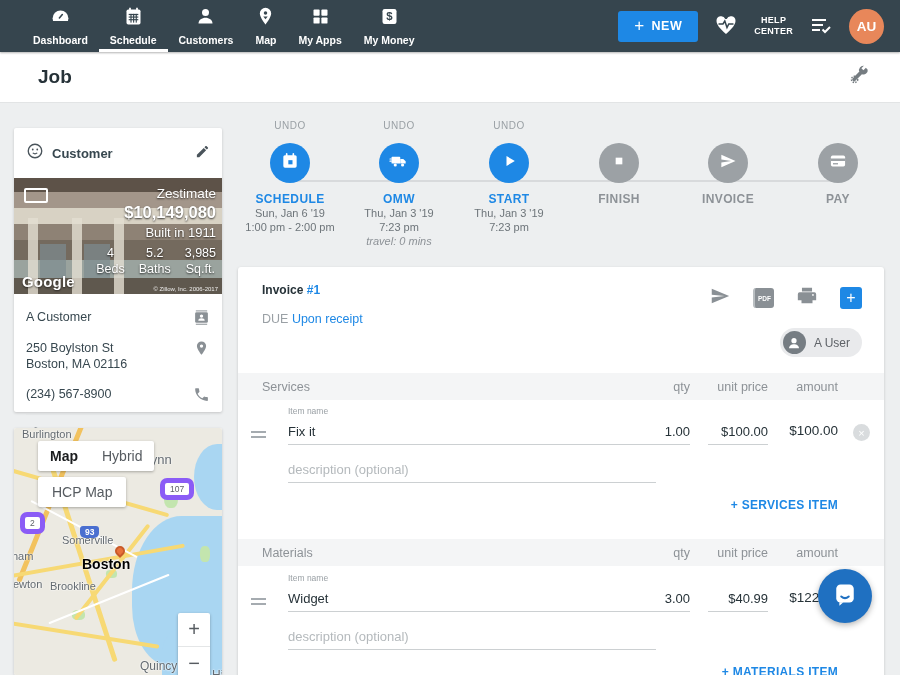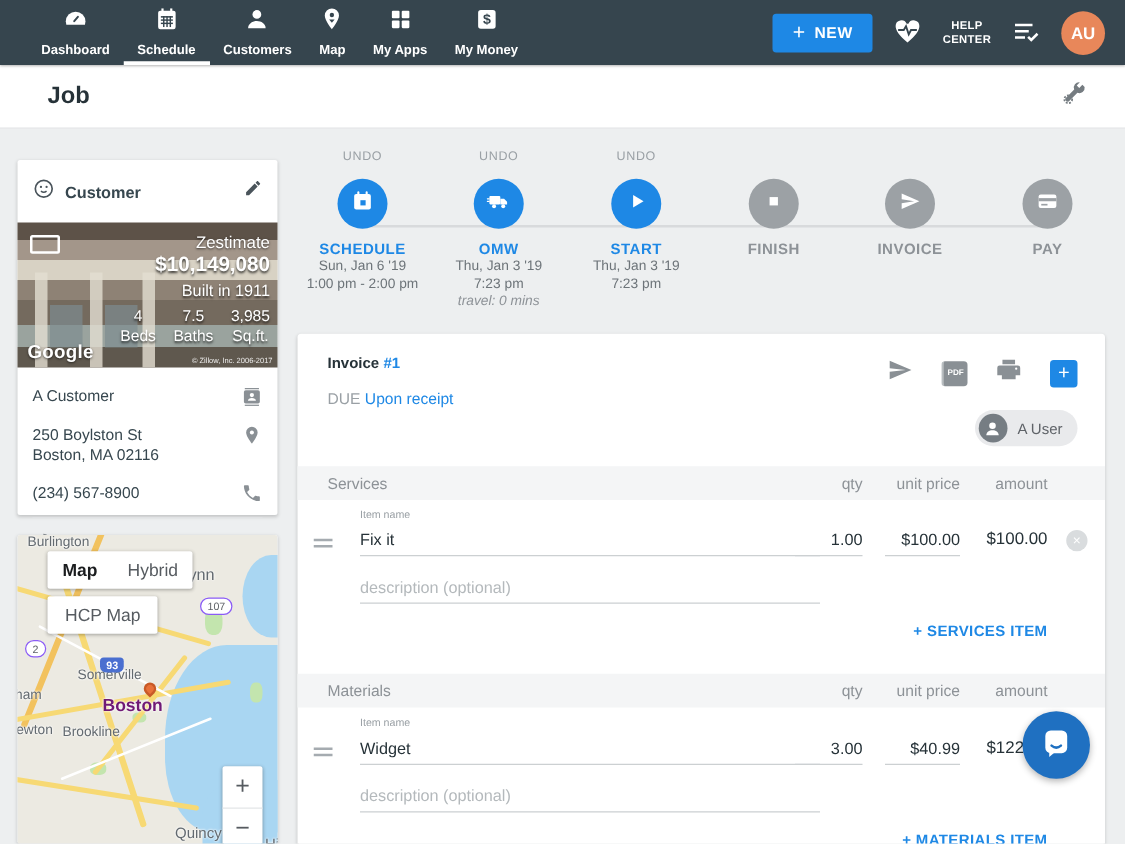--- a/index.html
+++ b/index.html
@@ -78,22 +78,22 @@
   .water { position:absolute; background:#a9d6f2; }
   .w1 { left:118px; top:88px; width:110px; height:150px; border-radius:45% 0 0 35%/50% 0 0 40%; }
   .w2 { left:180px; top:16px; width:46px; height:66px; border-radius:50% 0 40% 50%; }
   .w3 { left:148px; top:196px; width:80px; height:70px; border-radius:40% 20% 0 0; }
   .green { position:absolute; background:#c3e5ae; border-radius:40%; }
   .road { position:absolute; background:#f7d974; border-radius:2px; }
   .road.hw { background:#f2c25e; }
   .road.white { background:#ffffff; }
   .map-label { position:absolute; font-size:11px; color:#636a70; white-space:nowrap;
                text-shadow:0 0 2px #fff,0 0 2px #fff; }
-  .map-label.big { font-size:14px; font-weight:bold; color:#701a75; }
-  .shield { position:absolute; font-size:8.5px; color:#5f6368; background:#fff; border:1px solid #8b5cf6;
+  .map-label.big { font-size:14px; font-weight:bold; color:#000000; }
+  .shield { position:absolute; font-size:8.5px; color:#5f6368; background:#fff; border:5px solid #8b5cf6;
             border-radius:7px; padding:1px 5px; }
   .shield.interstate { background:#4a6fd0; color:#fff; border:none; border-radius:3px 3px 5px 5px; font-weight:bold; }
   .pin { position:absolute; width:10px; height:10px; background:#e8703a; border:2px solid #c85a28;
          border-radius:50% 50% 50% 0; transform:rotate(-45deg); }
   .map-type { position:absolute; left:24px; top:13px; display:flex; background:#fff;
               box-shadow:0 1px 3px rgba(0,0,0,.3); border-radius:2px; z-index:5; }
   .map-type button { background:none; border:none; font-size:14px; padding:7px 12px; color:#565b60; cursor:pointer; }
   .map-type button.sel { font-weight:bold; color:#1b1d1f; }
   .hcp-map-btn { position:absolute; left:24px; top:49px; background:#fff; border:none; font-size:14px;
                  color:#565b60; padding:7px 14px; box-shadow:0 1px 3px rgba(0,0,0,.3); border-radius:2px;
@@ -294,21 +294,21 @@
       <div class="zinfo">
         <div class="z-label">Zestimate</div>
         <div class="z-value">$10,149,080</div>
         <div class="z-built">Built in 1911</div>
         <div class="z-stats">
           <div class="z-stat">
             <div>4</div>
             <div>Beds</div>
           </div>
           <div class="z-stat">
-            <div>7.5</div>
+            <div>5.2</div>
             <div>Baths</div>
           </div>
           <div class="z-stat">
             <div>3,985</div>
             <div>Sq.ft.</div>
           </div>
         </div>
       </div>
       <span class="g-logo">Google</span>
       <span class="z-copy">© Zillow, Inc. 2006-2017</span>

